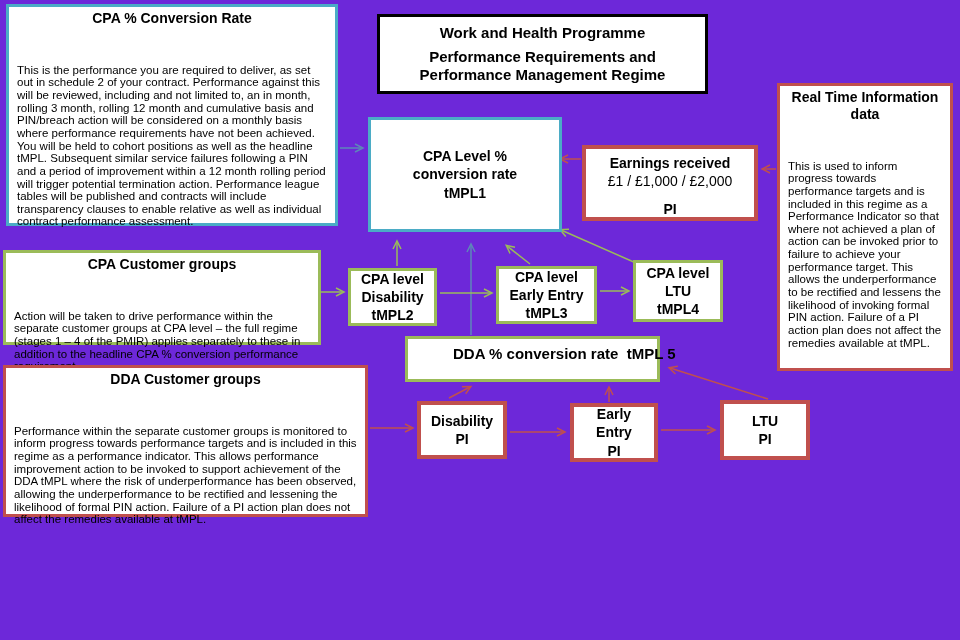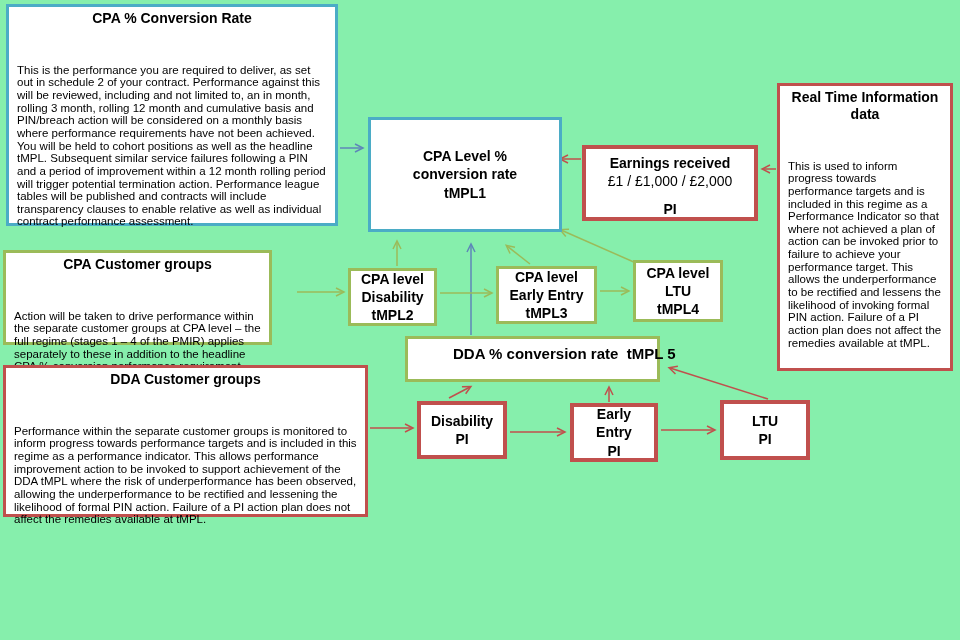--- a/index.html
+++ b/index.html
@@ -1,17 +1,17 @@
 <!DOCTYPE html>
 <html><head>
 <meta charset="utf-8">
 <style>
   html,body { margin:0; padding:0; background:#ffffff; }
   .canvas {
-    position:relative; width:960px; height:640px; background:#86efac;
+    position:relative; width:960px; height:640px; background:#6d28d9;
     font-family:"Liberation Sans", sans-serif; color:#000; overflow:hidden;
   }
   .box { position:absolute; box-sizing:border-box; background:#fff; }
   .b-teal  { border:3px solid #4BACC6; }
   .b-green { border:3px solid #9BBB59; }
   .b-red   { border:3px solid #C0504D; }
   .b-red-thick { border:4px solid #C0504D;justify-content:space-between; }
   .b-black { border:3px solid #000000; }
 
   .box-title { font-weight:bold; font-size:14px; text-align:center; line-height:1.2; padding:3px 4px 1px; }
@@ -71,40 +71,44 @@
     <line x1="449" y1="398" x2="470" y2="387" stroke="#C0504D" stroke-width="1.5" marker-end="url(#mr)"></line>
     <line x1="609" y1="402" x2="609" y2="388" stroke="#C0504D" stroke-width="1.5" marker-end="url(#mr)"></line>
     <line x1="768" y1="399" x2="670" y2="368" stroke="#C0504D" stroke-width="1.5" marker-end="url(#mr)"></line>
   </svg>
 
   <div class="box b-teal" style="left:6px; top:4px; width:332px; height:222px;">
     <div class="box-title">CPA % Conversion Rate</div>
     <div class="box-body">This is the performance you are required to deliver, as set out in schedule 2 of your contract. Performance against this will be reviewed, including and not limited to, an in month, rolling 3 month, rolling 12 month and cumulative basis and PIN/breach action will be considered on a monthly basis where performance requirements have not been achieved. You will be held to cohort positions as well as the headline tMPL. Subsequent similar service failures following a PIN and a period of improvement within a 12 month rolling period will trigger potential termination action. Performance league tables will be published and contracts will include transparency clauses to enable relative as well as individual contract performance assessment.</div>
   </div>
 
+  <div class="box b-black header-box" style="left:377px; top:14px; width:331px; height:80px;">
+    <div>Work and Health Programme</div>
+    <div>Performance Requirements and Performance Management Regime</div>
+  </div>
 
   <div class="box b-red" style="left:777px; top:83px; width:176px; height:288px;">
     <div class="box-title pre">Real Time Information
 data</div>
     <div class="box-body">This is used to inform progress towards performance targets and is included in this regime as a Performance Indicator so that where not achieved a plan of action can be invoked prior to failure to achieve your performance target. This allows the underperformance to be rectified and lessens the likelihood of invoking formal PIN action. Failure of a PI action plan does not affect the remedies available at tMPL.</div>
   </div>
 
   <div class="box b-teal center-label" style="left:368px; top:117px; width:194px; height:115px;">
     <div>CPA Level %
 conversion rate
 tMPL1</div>
   </div>
 
   <div class="box b-red-thick earnings-box" style="left:582px; top:145px; width:176px; height:76px;">
     <div class="earnings-title">Earnings received</div>
     <div>£1 / £1,000 / £2,000</div>
     <div class="earnings-pi">PI</div>
   </div>
 
-  <div class="box b-green" style="left:3px; top:250px; width:269px; height:95px;">
+  <div class="box b-green" style="left:3px; top:250px; width:318px; height:95px;">
     <div class="box-title">CPA Customer groups</div>
     <div class="box-body">Action will be taken to drive performance within the separate customer groups at CPA level – the full regime (stages 1 – 4 of the PMIR) applies separately to these in addition to the headline CPA % conversion performance requirement.</div>
   </div>
 
   <div class="box b-green center-label" style="left:348px; top:268px; width:89px; height:58px;">
     <div>CPA level
 Disability
 tMPL2</div>
   </div>
   <div class="box b-green center-label" style="left:496px; top:266px; width:101px; height:58px;">

